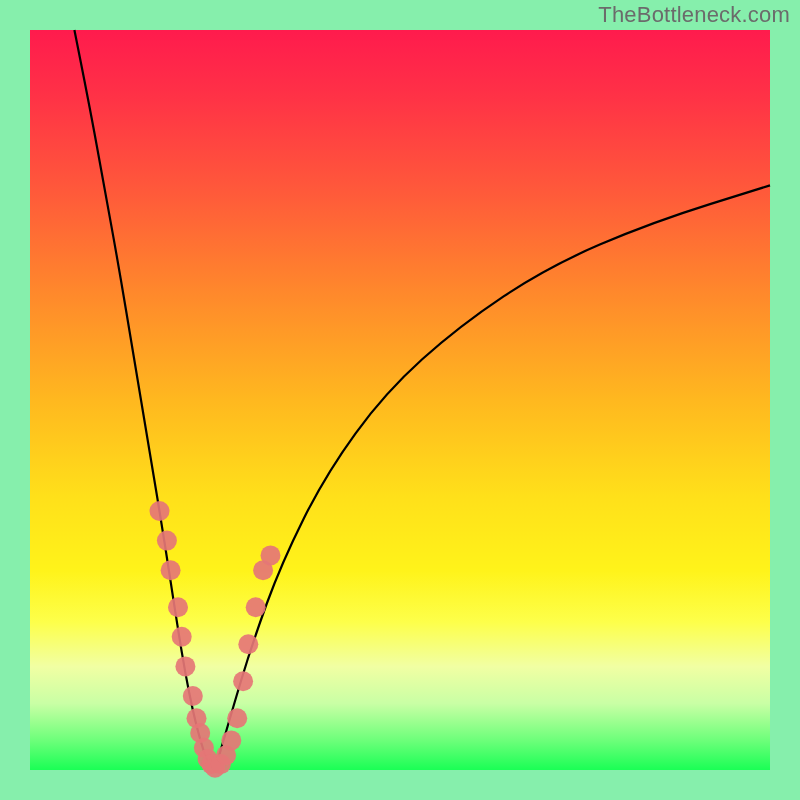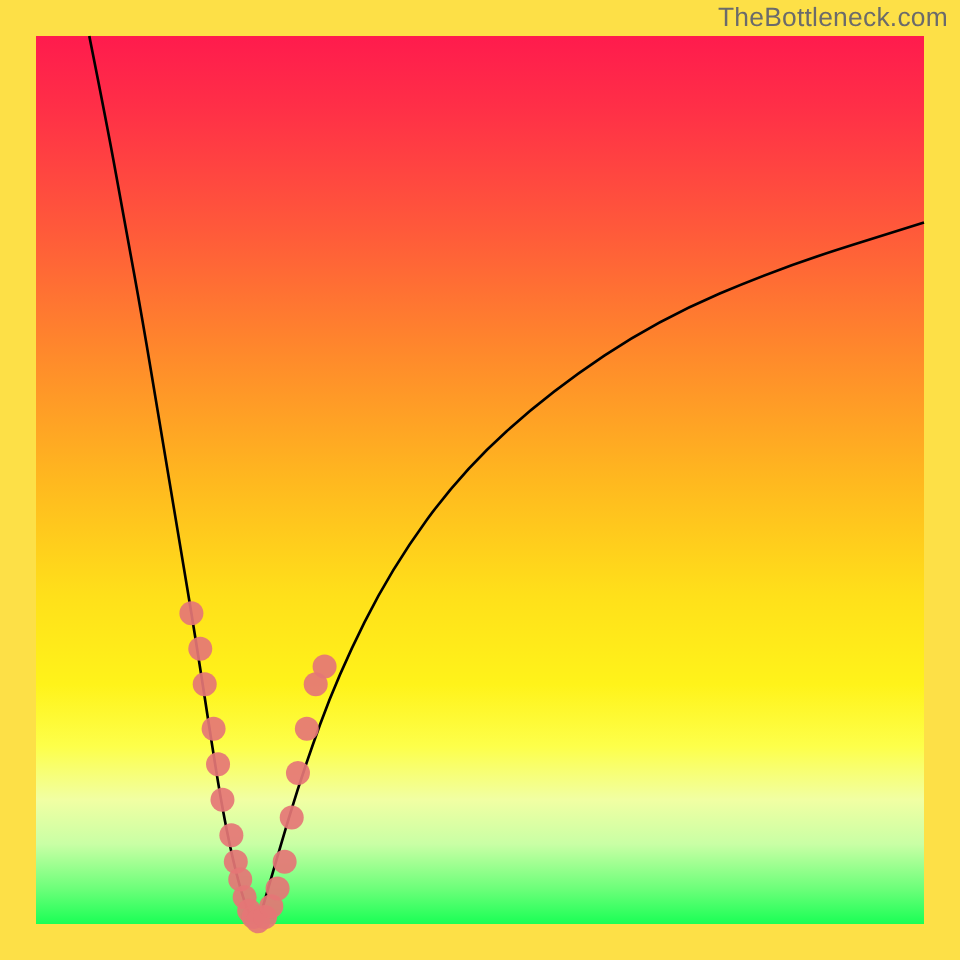--- a/index.html
+++ b/index.html
@@ -7,21 +7,21 @@
     padding: 0;
     width: 800px;
     height: 800px;
     background: #000;
     overflow: hidden;
   }
   .container {
     position: relative;
     width: 800px;
     height: 800px;
-    background: #fde047;
+    background: #86efac;
   }
   .plot-area {
     position: absolute;
     left: 30px;
     top: 30px;
     width: 740px;
     height: 740px;
     background: linear-gradient(to bottom,
       #ff1b4d 0%,
       #ff2f47 8%,

